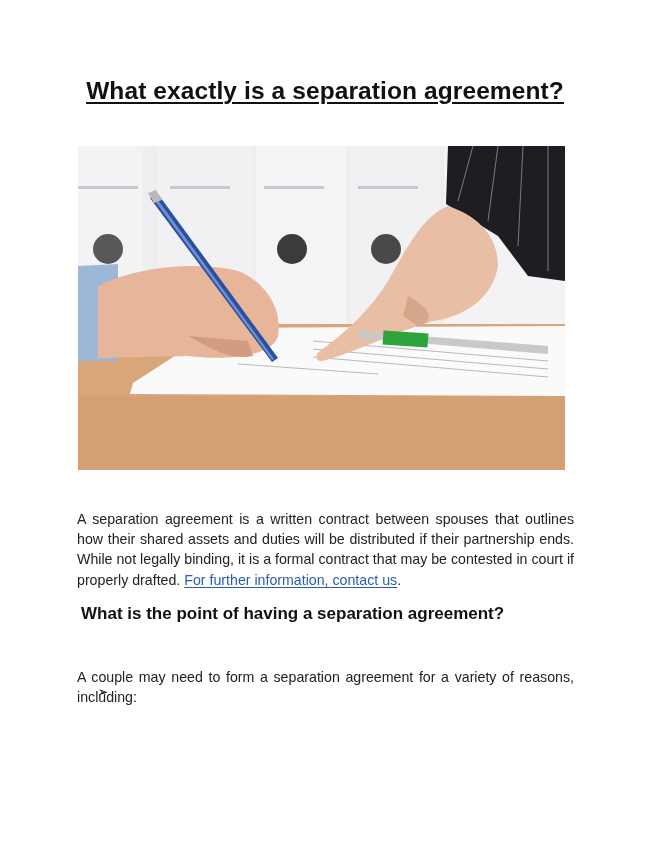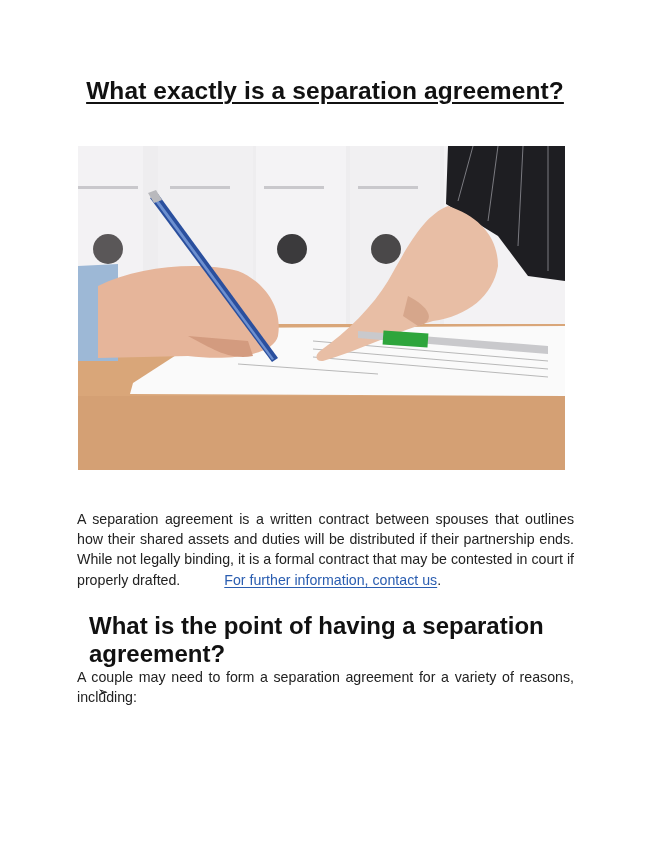--- a/index.html
+++ b/index.html
@@ -16,24 +16,24 @@
     .photo {
       position: absolute; left: 78px; top: 146px; width: 487px; height: 324px;
       overflow: hidden; background: #efeeef;
     }
     .photo svg { display: block; width: 100%; height: 100%; }
     .para {
       position: absolute; left: 77px; width: 497px; margin: 0;
       font-size: 14.2px; line-height: 20.2px; text-align: justify; color: #222;
     }
     .p1 { top: 509px; }
-    .link { color: #2a5db0; text-decoration: underline; text-underline-offset: 2px; cursor: pointer; margin-left: 40px; }
+    .link { color: #2a5db0; text-decoration: underline; text-underline-offset: 2px; cursor: pointer; }
     .h2 {
-      position: absolute; left: 77px; top: 600px; margin: 12px; width: 500px;
-      font-size: 24px; font-weight: bold; color: #111;
+      position: absolute; left: 77px; top: 600px; margin: 4px; width: 500px;
+      font-size: 17px; font-weight: bold; color: #111;
     }
     .p2 { top: 624px; margin-top: 43px; }
     .list {
       position: absolute; left: 98px; top: 682px; width: 478px; margin: 0; padding: 0;
       list-style: none; font-size: 14.2px; line-height: 20.2px; color: #222;
     }
     .list li { position: relative; padding-left: 18px; }
     .list .bullet { position: absolute; left: 0; top: 0; font-size: 12px; }
   </style>
 </head>

